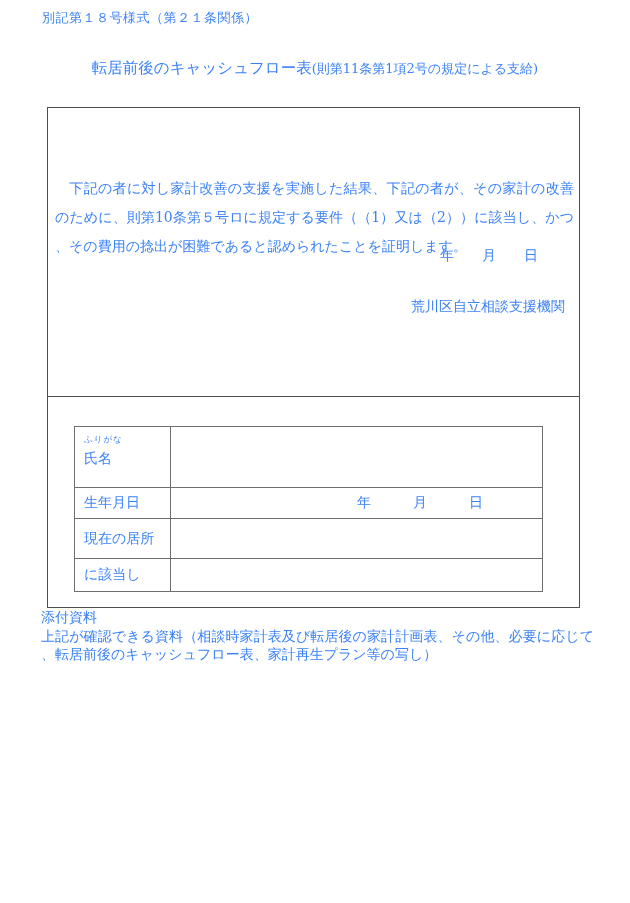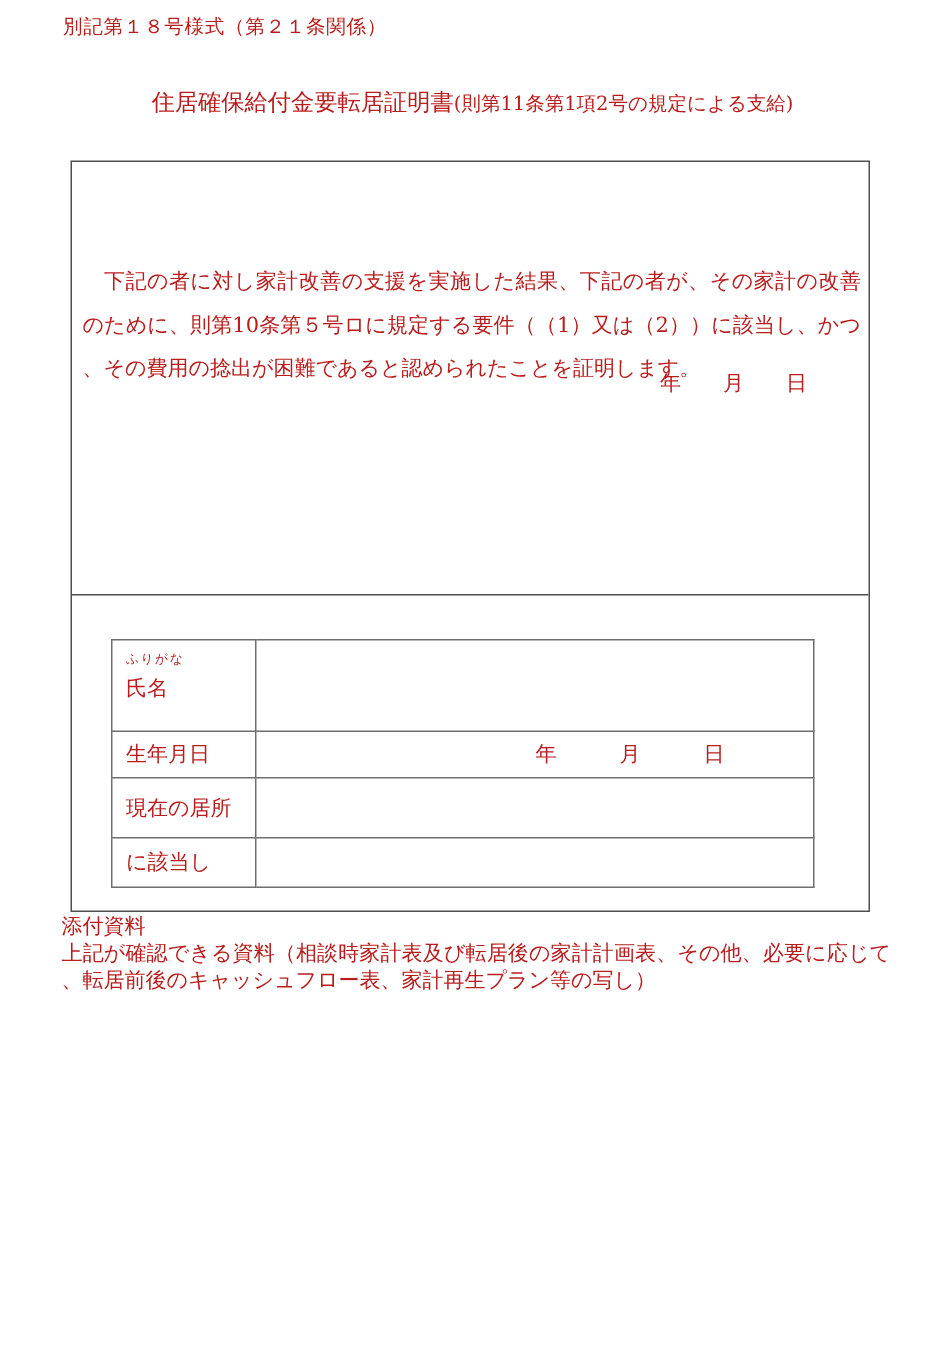--- a/index.html
+++ b/index.html
@@ -1,21 +1,21 @@
 <!DOCTYPE html>
 <html lang="ja"><head>
 <meta charset="utf-8">
 <style>
   html, body { margin: 0; padding: 0; background: #ffffff; }
   .page {
     position: relative;
     width: 630px;
     height: 903px;
     background: #ffffff;
-    color: #b91c1c;
+    color: #3b82f6;
     font-family: "DejaVu Serif", "Liberation Serif", serif;
     overflow: hidden;
   }
   .form-number {
     position: absolute;
     left: 42px;
     top: 9px;
     font-size: 13px;
     letter-spacing: 0.5px;
   }
@@ -115,29 +115,30 @@
   }
 </style>
 </head>
 <body>
 
 <div class="page">
 
   <div class="form-number">別記第１８号様式（第２１条関係）</div>
 
   <div class="doc-title">
-    <span class="title-main">住居確保給付金要転居証明書</span><span class="title-sub">(則第11条第1項2号の規定による支給)</span>
+    <span class="title-main">転居前後のキャッシュフロー表</span><span class="title-sub">(則第11条第1項2号の規定による支給)</span>
   </div>
 
   <div class="cert-box">
 
     <div class="cert-statement">　下記の者に対し家計改善の支援を実施した結果、下記の者が、その家計の改善のために、則第10条第５号ロに規定する要件（（1）又は（2））に該当し、かつ、その費用の捻出が困難であると認められたことを証明します。</div>
 
     <div class="date-line">年　　月　　日</div>
 
+    <div class="issuer">荒川区自立相談支援機関</div>
 
     <div class="section-divider"></div>
 
     <table class="applicant-table">
       <colgroup>
         <col class="col-label">
         <col class="col-value">
       </colgroup>
       <tbody>
         <tr class="row-name">

